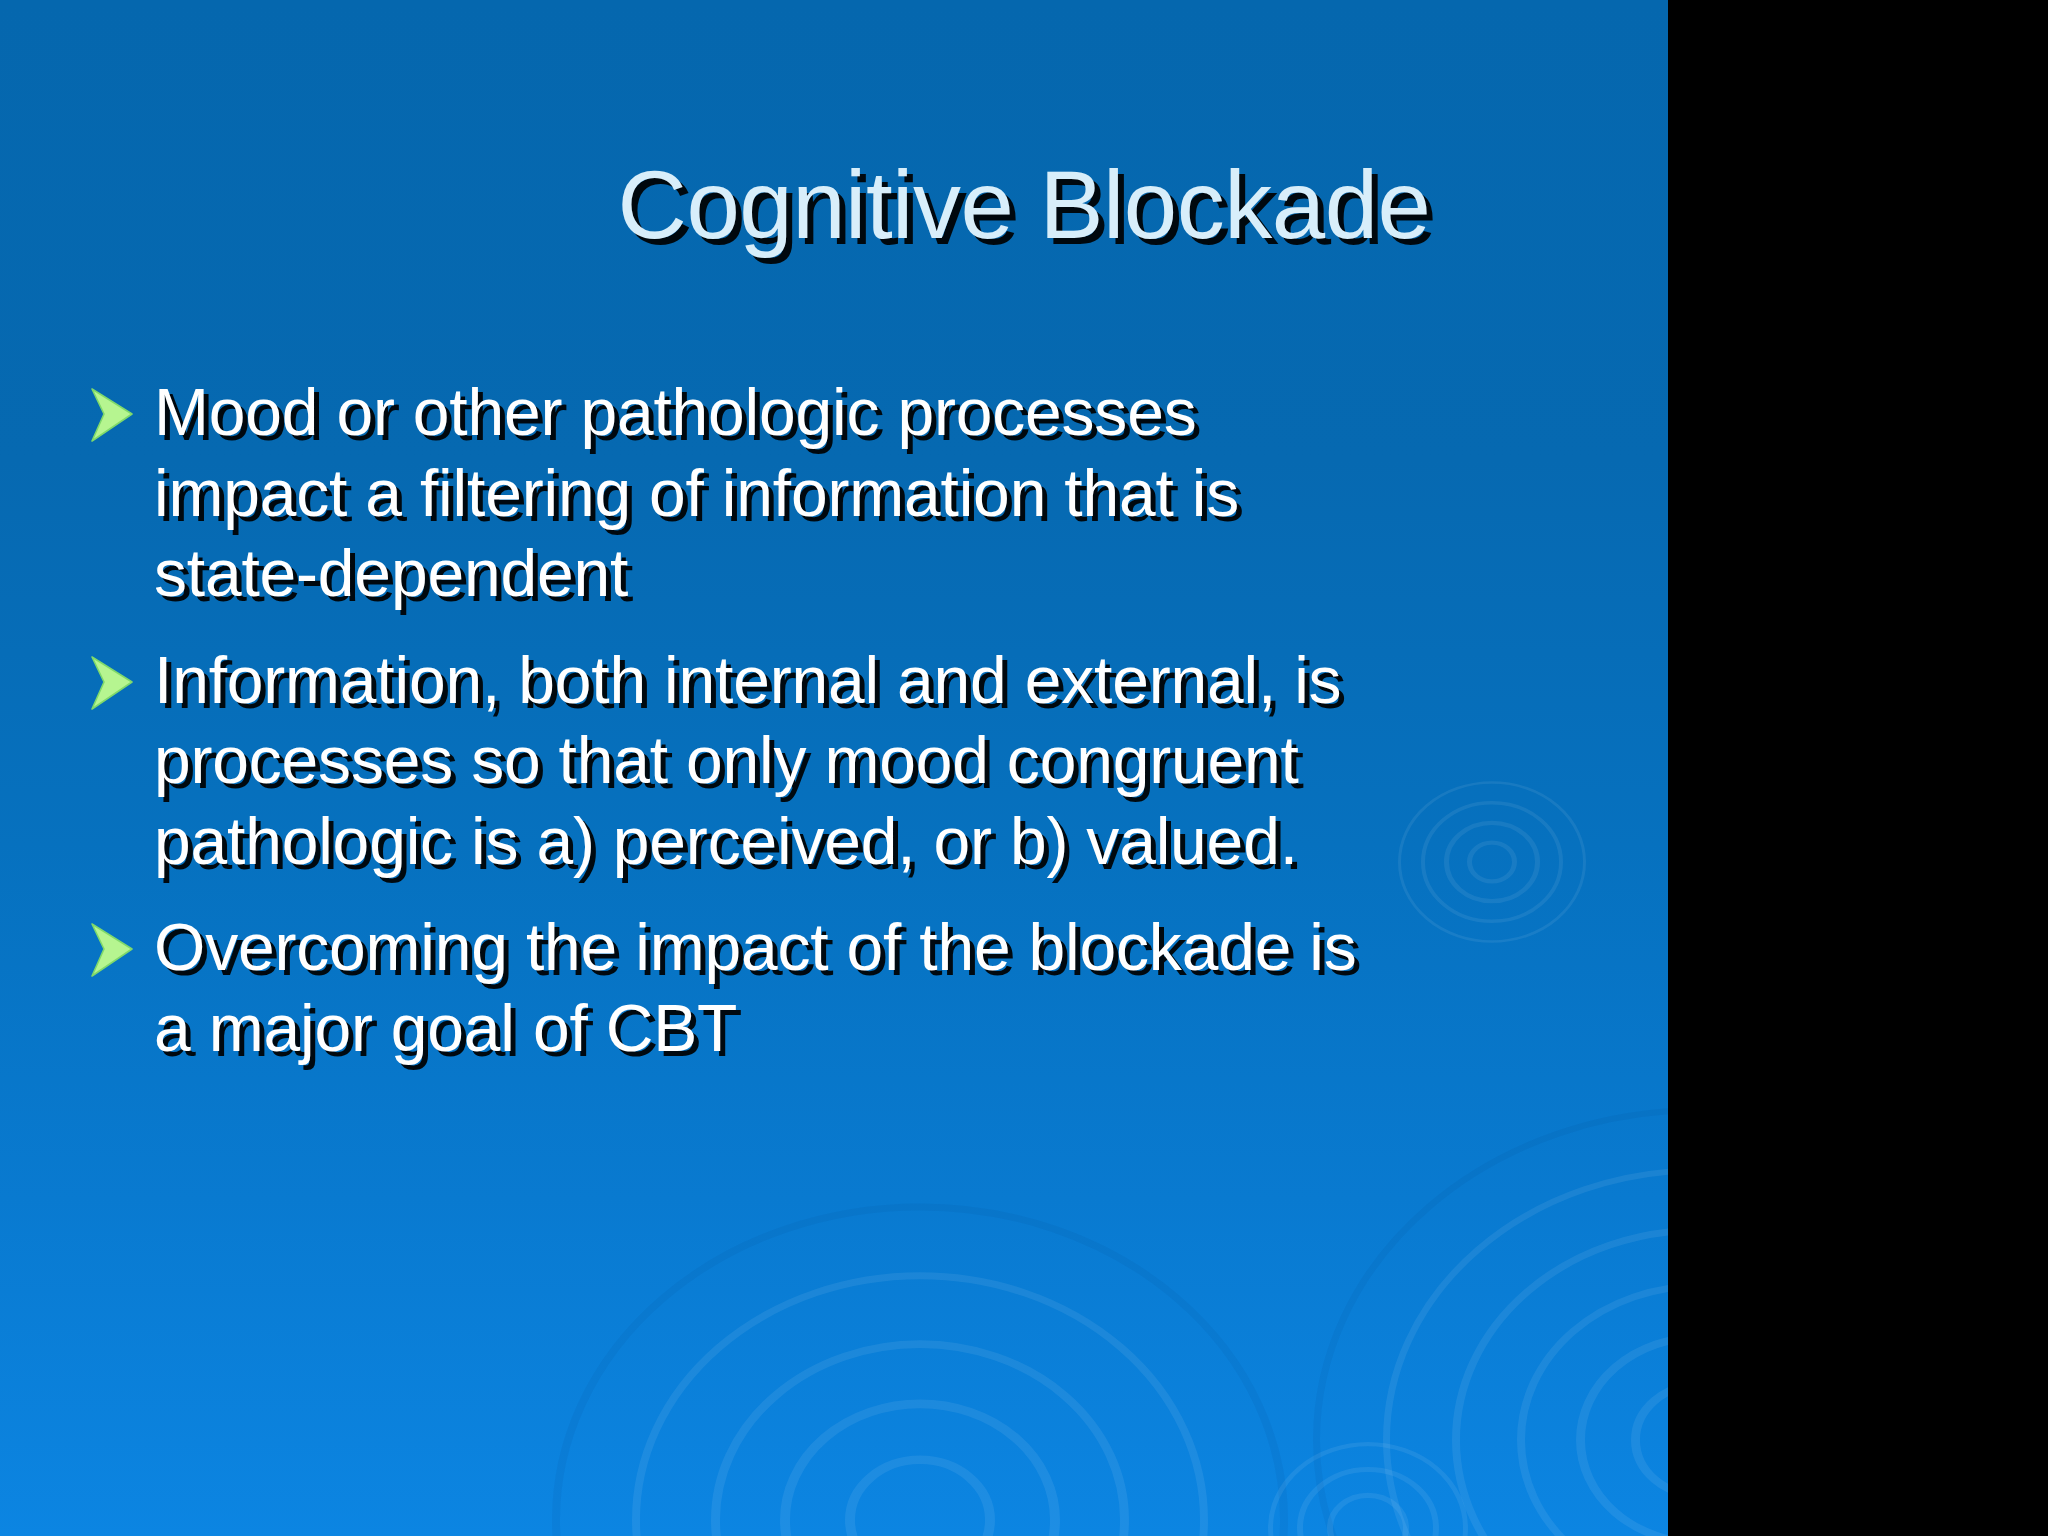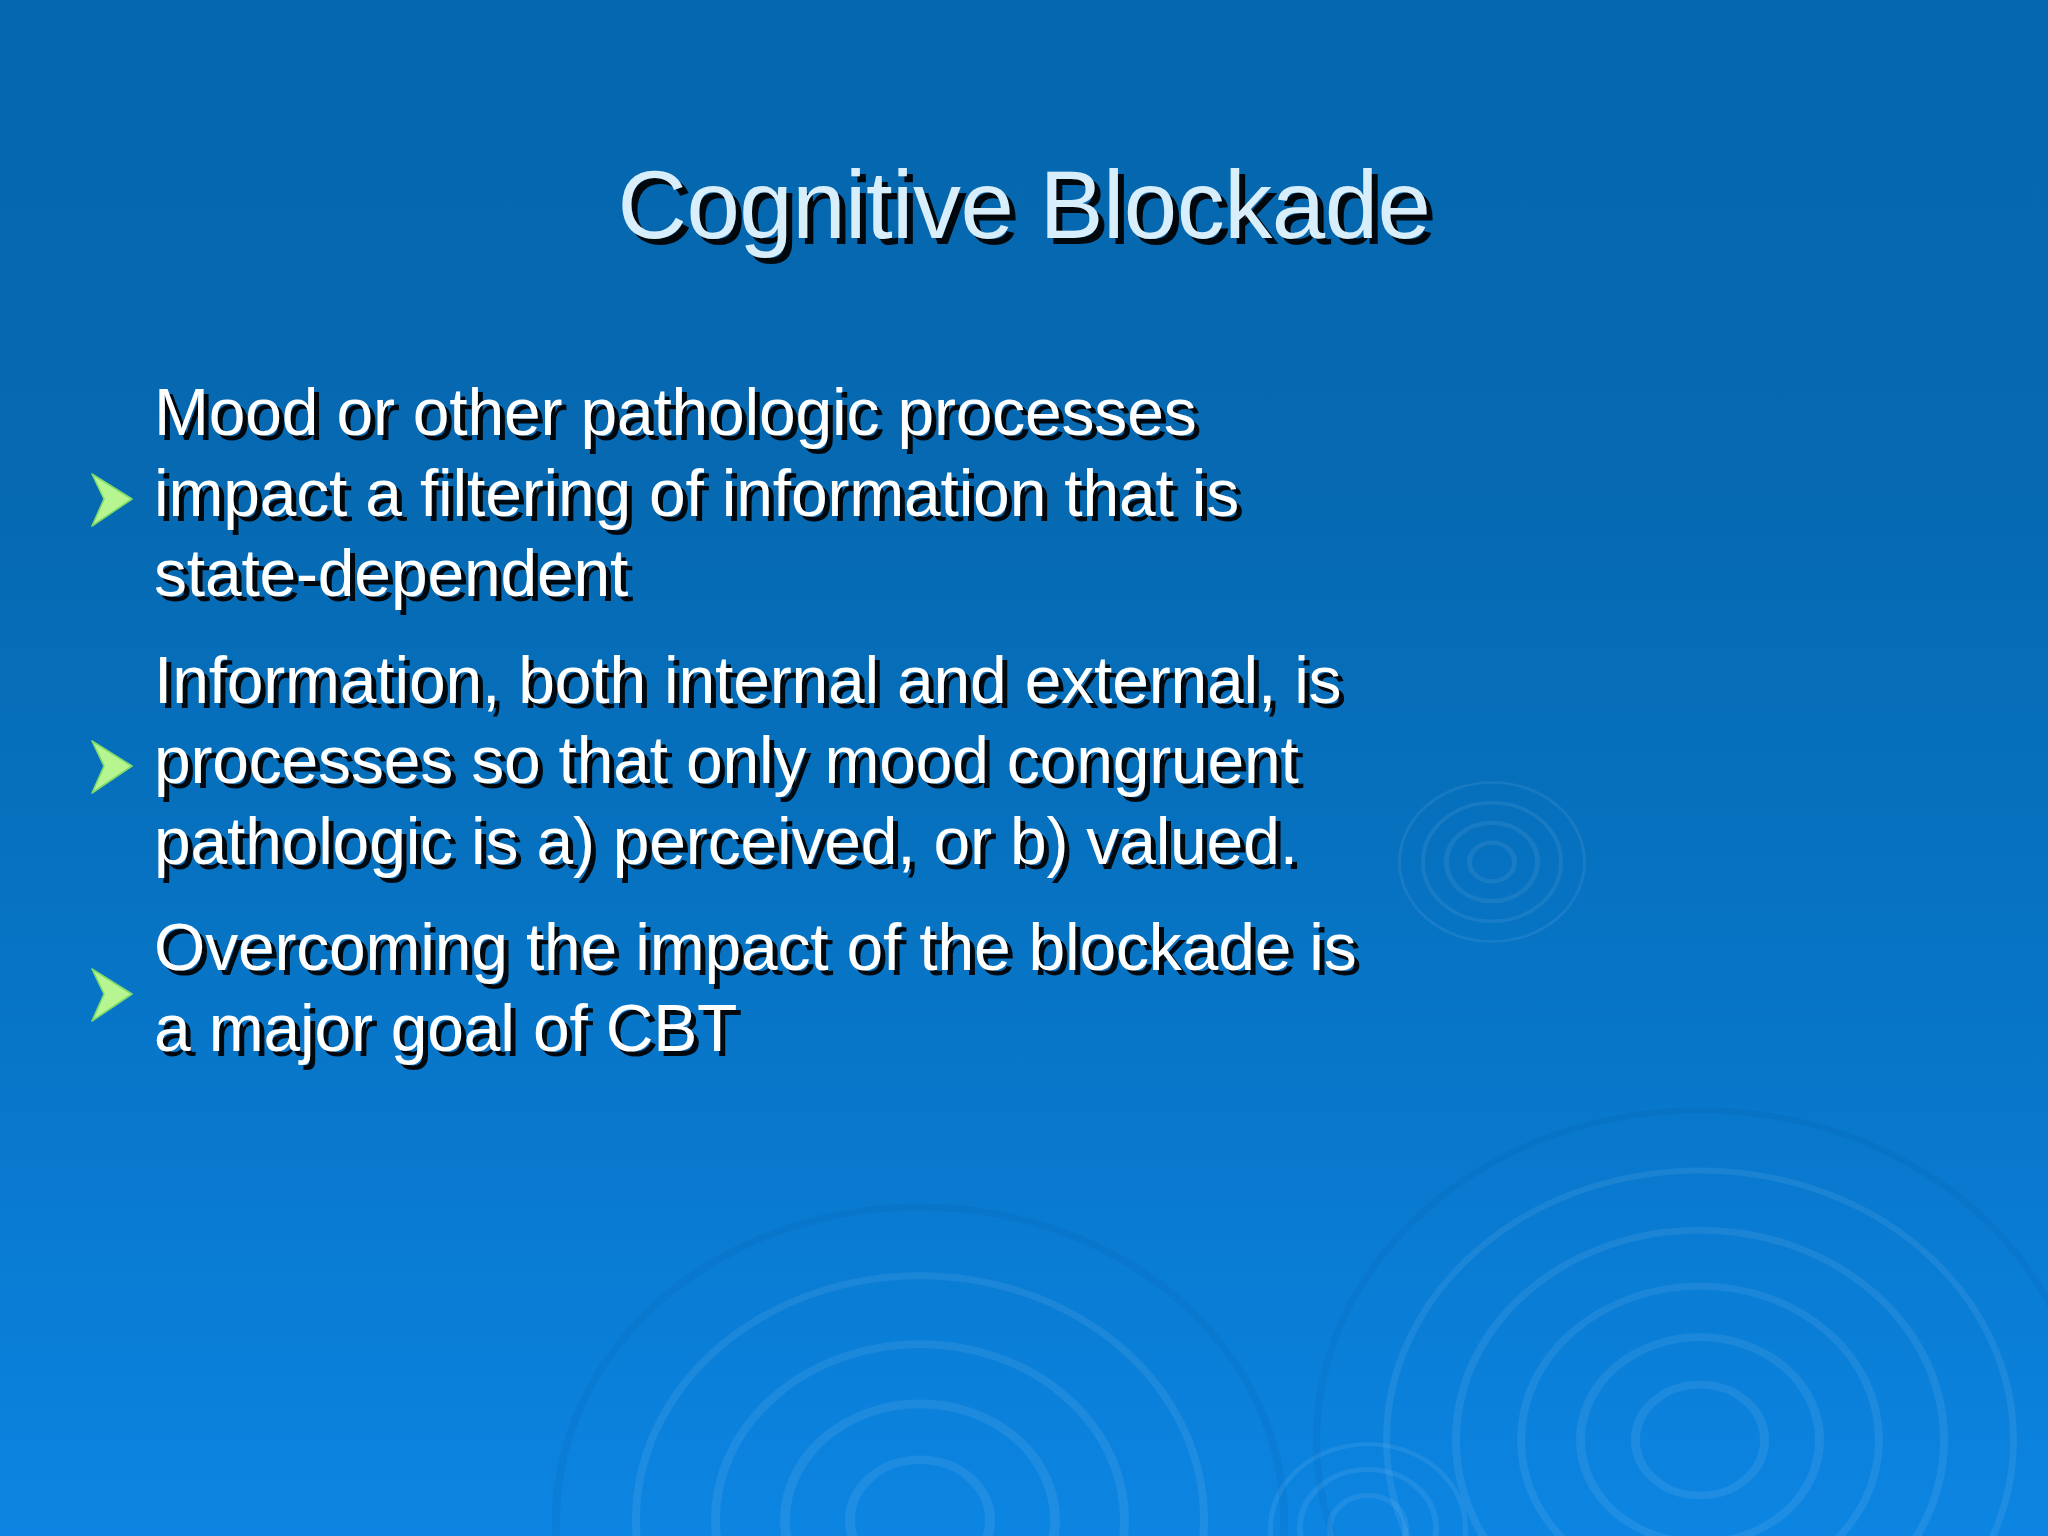--- a/index.html
+++ b/index.html
@@ -3,21 +3,21 @@
 <meta charset="utf-8">
 <title>Cognitive Blockade</title>
 <style>
   html, body {
     margin: 0;
     padding: 0;
     background: #000;
   }
   .slide {
     position: relative;
-    width: 2048px;
+    width: 1668px;
     height: 1536px;
     overflow: hidden;
     background: linear-gradient(to bottom,
         #0567ae 0%,
         #0669b1 30%,
         #0671bf 55%,
         #097ad0 78%,
         #0c85e2 100%);
     font-family: "Liberation Sans", sans-serif;
     -webkit-font-smoothing: antialiased;
@@ -64,21 +64,21 @@
   
   .body-block {
     position: absolute;
     left: 86px;
     top: 372px;
     width: 1890px;
     z-index: 3;
   }
   .bullet {
     display: flex;
-    align-items: center;
+    align-items: flex-start;
     margin-bottom: 26px;
   }
   .bullet:last-child { margin-bottom: 0; }
 
   .bullet-marker {
     flex: 0 0 auto;
     width: 68px;
     padding-top: 14px;
     text-align: left;
     line-height: 1;

